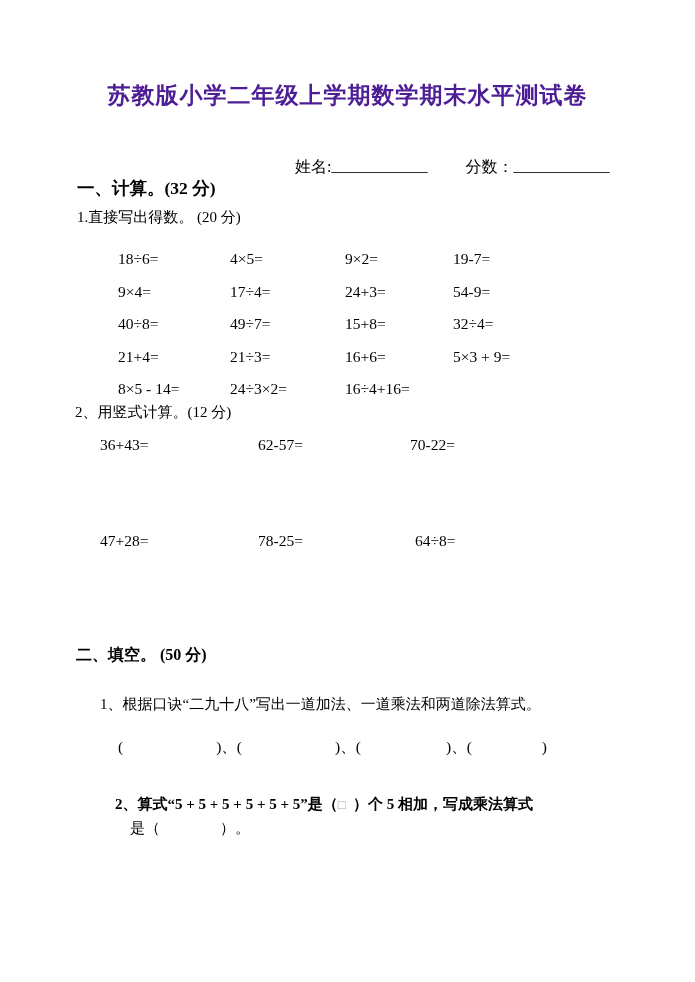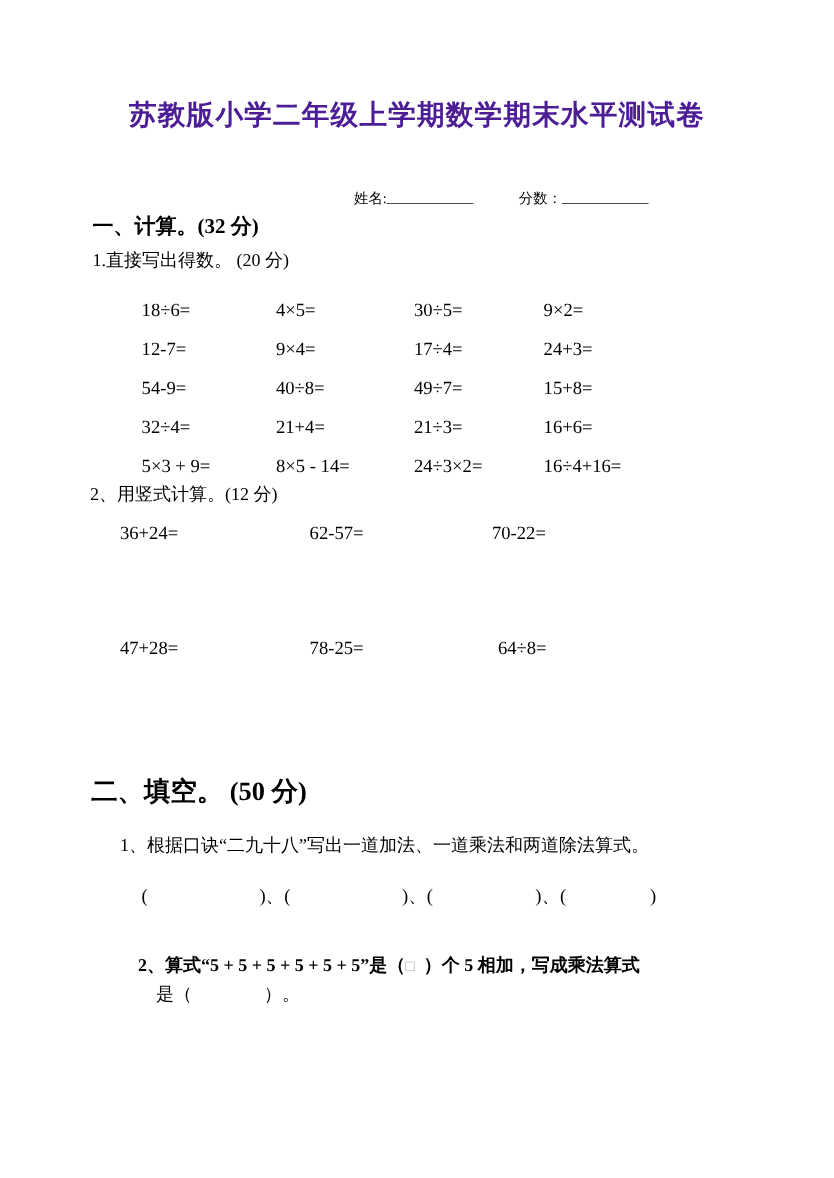--- a/index.html
+++ b/index.html
@@ -26,35 +26,35 @@
     font-family: "Liberation Sans", "DejaVu Sans", sans-serif;
     font-weight: bold;
     font-size: 23px;
     letter-spacing: 1px;
     color: #4c1d95;
   }
 
   .header-line {
     top: 157px;
     left: 295px;
-    font-size: 12px;
+    font-size: 16px;
     display: flex;
     gap: 38px;
     white-space: pre;
   }
   .header-line .field { display: flex; }
 
   .sec-heading {
     font-family: Liberation Serif, serif;
     font-weight: bold;
     font-size: 17.5px;
     white-space: pre;
   }
   .sec1-heading { top: 176px; left: 77px; }
-  .sec2-heading { top: 645px; left: 76px; font-size: 22px; }
+  .sec2-heading { top: 645px; left: 76px; font-size: 16px; }
 
   .sub-heading {
     font-size: 15px;
     white-space: pre;
   }
   .p1-heading { top: 208px; left: 77px; }
   .p2-heading { top: 403px; left: 75px; }
 
   .calc-grid {
     top: 243px;
@@ -102,44 +102,43 @@
     <span class="field"><span>分数：</span><span>____________</span></span>
   </div>
 
   <div class="abs sec-heading sec1-heading">一、计算。(32 分)</div>
 
   <div class="abs sub-heading p1-heading">1.直接写出得数。 (20 分)</div>
 
   <div class="abs calc-grid">
     <span class="cell">18÷6=</span>
     <span class="cell">4×5=</span>
-    <span class="cell">30÷5=</span>
     <span class="cell">9×2=</span>
-    <span class="cell">12-7=</span>
+    <span class="cell">19-7=</span>
     <span class="cell">9×4=</span>
     <span class="cell">17÷4=</span>
     <span class="cell">24+3=</span>
     <span class="cell">54-9=</span>
     <span class="cell">40÷8=</span>
     <span class="cell">49÷7=</span>
     <span class="cell">15+8=</span>
     <span class="cell">32÷4=</span>
     <span class="cell">21+4=</span>
     <span class="cell">21÷3=</span>
     <span class="cell">16+6=</span>
     <span class="cell">5×3 + 9=</span>
     <span class="cell">8×5 - 14=</span>
     <span class="cell">24÷3×2=</span>
     <span class="cell">16÷4+16=</span>
   </div>
 
   <div class="abs sub-heading p2-heading">2、用竖式计算。(12 分)</div>
 
   <div class="abs vrow vrow1">
-    <span class="c1">36+24=</span>
+    <span class="c1">36+43=</span>
     <span class="c2">62-57=</span>
     <span class="c3">70-22=</span>
   </div>
 
   <div class="abs vrow vrow2">
     <span class="c1">47+28=</span>
     <span class="c2">78-25=</span>
     <span class="c3">64÷8=</span>
   </div>
 

